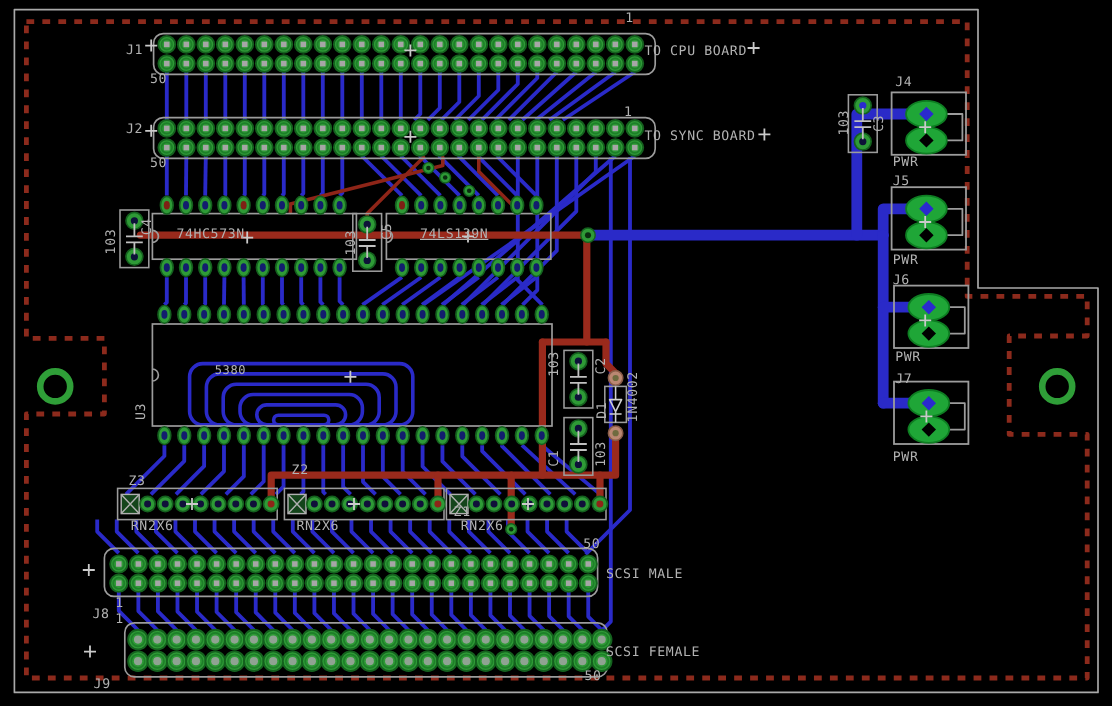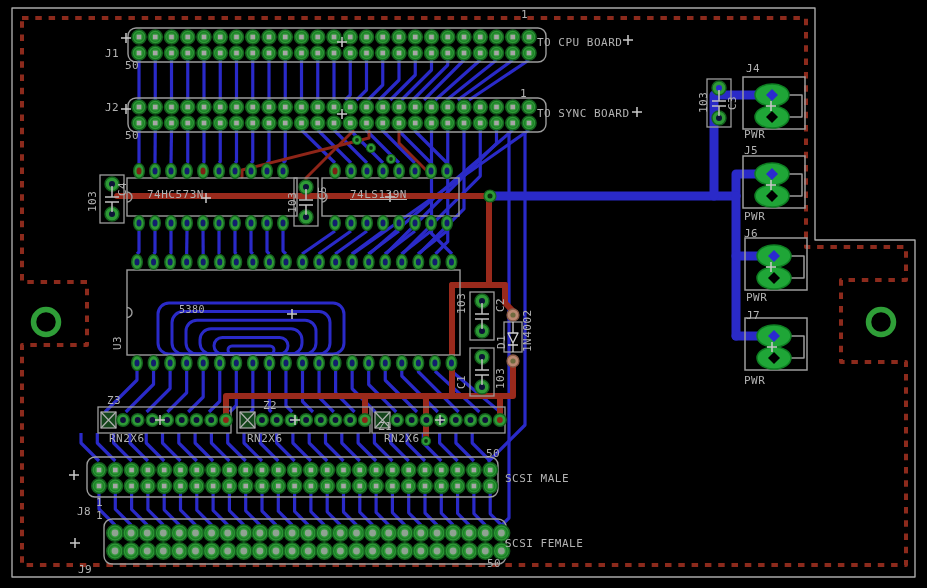--- a/index.html
+++ b/index.html
@@ -1142,21 +1142,21 @@
         <path d="M766 185H776M771 180V190" fill="none" stroke="#cacaca" stroke-width="1.5" stroke-linecap="butt" stroke-linejoin="round"></path>
         <path d="M766 267H776M771 262V272" fill="none" stroke="#cacaca" stroke-width="1.5" stroke-linecap="butt" stroke-linejoin="round"></path>
         <path d="M767 347H777M772 342V352" fill="none" stroke="#cacaca" stroke-width="1.5" stroke-linecap="butt" stroke-linejoin="round"></path>
       </g>
       <g>
         <circle cx="46" cy="322" r="12.5" fill="none" stroke="#2f9e38" stroke-width="5.5"></circle>
         <circle cx="881" cy="322" r="12.5" fill="none" stroke="#2f9e38" stroke-width="5.5"></circle>
       </g>
     </svg>
   <div id="labels">
-      <span class="lbl" style="left: 105px; top: 48px;">J1</span>
+      <span class="lbl" style="left: 105px; top: 36px;">J1</span>
       <span class="lbl" style="left: 125px; top: 60px;">50</span>
       <span class="lbl" style="left: 521px; top: 9px;">1</span>
       <span class="lbl" style="left: 537px; top: 37px;">TO CPU BOARD</span>
       <span class="lbl" style="left: 105px; top: 102px;">J2</span>
       <span class="lbl" style="left: 125px; top: 130px;">50</span>
       <span class="lbl" style="left: 520px; top: 88px;">1</span>
       <span class="lbl" style="left: 537px; top: 108px; text-align: center;">TO SYNC BOARD</span>
       <span class="lbl" style="left: 147px; top: 189px;">74HC573N</span>
       <span class="lbl" style="left: 350px; top: 189px; text-decoration: underline;">74LS139N</span>
       <span class="lbl" style="left: 179px; top: 305px; font-size: 10px;">5380</span>
@@ -1166,21 +1166,21 @@
       <span class="lbl" style="left: 287px; top: 213px; transform: rotate(-90deg);">103</span>
       <span class="lbl" style="left: 317px; top: 200px; transform: rotate(-90deg);">C5</span>
       <span class="lbl" style="left: 456px; top: 314px; transform: rotate(-90deg);">103</span>
       <span class="lbl" style="left: 495px; top: 312px; transform: rotate(-90deg);">C2</span>
       <span class="lbl" style="left: 456px; top: 389px; transform: rotate(-90deg);">C1</span>
       <span class="lbl" style="left: 495px; top: 389px; transform: rotate(-90deg);">103</span>
       <span class="lbl" style="left: 496px; top: 349px; transform: rotate(-90deg);">D1</span>
       <span class="lbl" style="left: 522px; top: 352px; transform: rotate(-90deg);">1N4002</span>
       <span class="lbl" style="left: 107px; top: 395px;">Z3</span>
       <span class="lbl" style="left: 109px; top: 433px;">RN2X6</span>
-      <span class="lbl" style="left: 243px; top: 400px; margin-left: 20px;">Z2</span>
+      <span class="lbl" style="left: 243px; top: 386px;">Z2</span>
       <span class="lbl" style="left: 247px; top: 433px;">RN2X6</span>
       <span class="lbl" style="left: 378px; top: 393px; margin-top: 28px;">Z1</span>
       <span class="lbl" style="left: 384px; top: 433px;">RN2X6</span>
       <span class="lbl" style="left: 486px; top: 448px;">50</span>
       <span class="lbl" style="left: 77px; top: 466px; margin-top: 40px;">J8</span>
       <span class="lbl" style="left: 96px; top: 497px;">1</span>
       <span class="lbl" style="left: 96px; top: 510px;">1</span>
       <span class="lbl" style="left: 505px; top: 473px;">SCSI MALE</span>
       <span class="lbl" style="left: 78px; top: 564px;">J9</span>
       <span class="lbl" style="left: 505px; top: 538px;">SCSI FEMALE</span>

